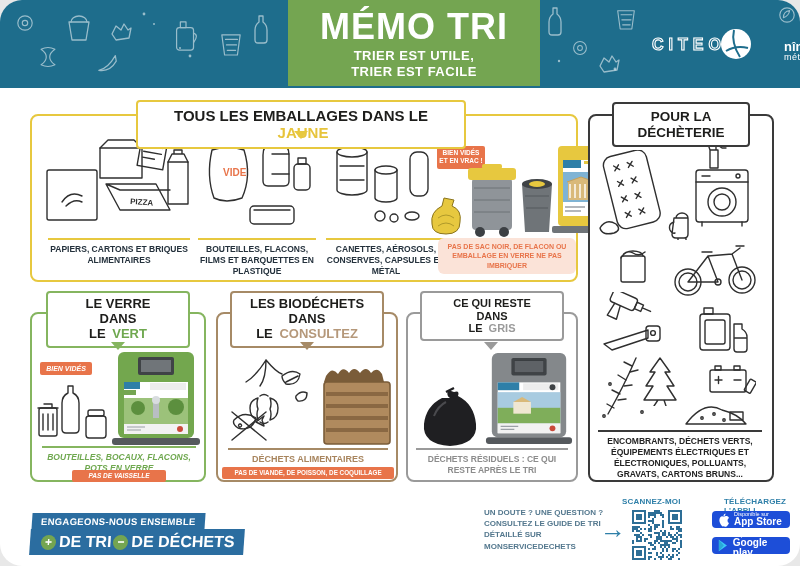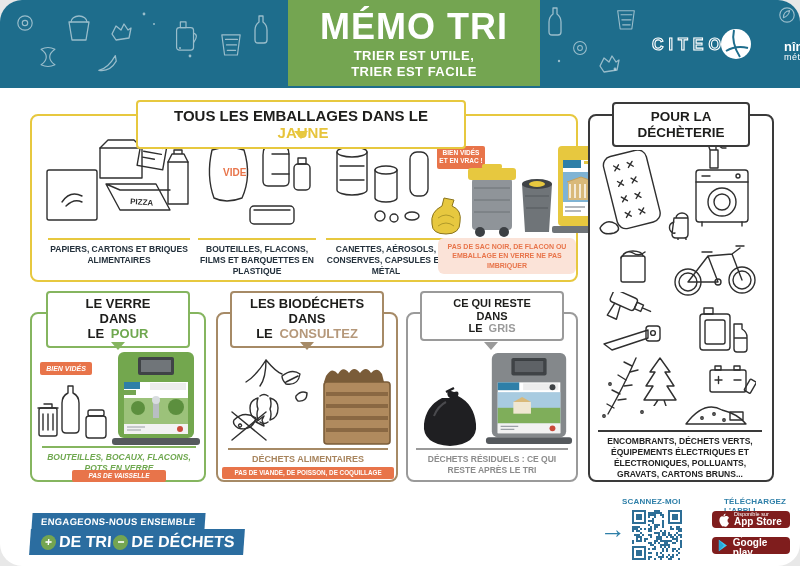--- a/index.html
+++ b/index.html
@@ -29,21 +29,21 @@
   .cap { position:absolute; font-weight:bold; text-align:center; line-height:1.3; padding-top:4px; }
   .badge { position:absolute; background:#E8744A; color:#fff; font-weight:bold; text-align:center; border-radius:2px; line-height:1.3; }
   .warnbox { position:absolute; background:#FBE3D8; color:#E8744A; font-weight:bold; text-align:center; border-radius:6px; line-height:1.35; }
 
   .ln path, .ln rect, .ln circle, .ln ellipse, .ln polygon, .ln polyline { fill:none; stroke:#2F2F2F; stroke-width:1.4; stroke-linecap:round; stroke-linejoin:round; }
 
   
   .fban { position:absolute; background:#2B6DA0; color:#fff; font-weight:bold; transform:skewX(-4deg); }
   .pmcircle { display:inline-flex; width:15px; height:15px; border-radius:50%; background:#74A551; color:#fff; align-items:center; justify-content:center; font-size:12px; font-weight:bold; margin:0 3px 0 2px; }
   .blue-label { position:absolute; color:#2E7FA8; font-weight:bold; font-size:8px; letter-spacing:.2px; }
-  .storebadge { position:absolute; width:78px; height:17px; background:#7f1d1d; border-radius:4px; color:#fff; display:flex; align-items:center; padding:2px 6px; cursor:pointer; }
+  .storebadge { position:absolute; width:78px; height:17px; background:#1d4ed8; border-radius:4px; color:#fff; display:flex; align-items:center; padding:2px 6px; cursor:pointer; }
   .storebadge .st { line-height:1; margin-left:5px; }
   .storebadge .small { font-size:5.5px; }
   .storebadge .big { font-size:10px; font-weight:bold; }
 </style>
 </head>
 <body>
 
 <div class="poster">
 
   <div class="header">
@@ -208,21 +208,21 @@
       <circle cx="170" cy="66" r="3" fill="#C94A3A"></circle>
       <rect x="128" y="82" width="58" height="7" rx="2" fill="#6F7478"></rect>
     </svg>
     <div class="warnbox" style="left:406px;top:122px;width:138px;font-size:7px;padding:4px 3px;">PAS DE SAC NOIR, DE FLACON OU EMBALLAGE EN VERRE NE PAS IMBRIQUER</div>
   </div>
 
   <div class="tbox" style="left:46px;top:291px;width:144px;padding:4px 4px;font-size:13px;border:2px solid #85B55F;">
     <div>LE VERRE</div>
     <div>DANS</div>
     <div><span>LE</span>
-         <span style="color:#6FA84F;margin-left:3px">POUR</span></div>
+         <span style="color:#6FA84F;margin-left:3px">VERT</span></div>
   </div>
   <div class="tri" style="left:111px;top:342px;border-top:8px solid #85B55F;"></div>
 
   <div class="sec" style="left:30px;top:312px;width:176px;height:170px;border:2px solid #85B55F;font-style:italic;">
     <div class="badge" style="left:8px;top:48px;width:52px;font-size:7px;padding:2px 2px;">BIEN VIDÉS</div>
     <svg class="ln" style="position:absolute;left:4px;top:66px" width="74" height="66" viewBox="0 0 74 66">
       <rect x="3" y="28" width="18" height="28" rx="2"></rect>
         <path d="M2 28 h20 M8 24 h8 v4 M7 34 v16 M12 34 v16 M17 34 v16"></path>
       <path d="M32 6 h5 v7 q6 3 6 10 v26 q0 4 -4 4 h-9 q-4 0 -4 -4 v-26 q0 -7 6 -10 z"></path>
       <rect x="50" y="36" width="20" height="22" rx="3"></rect>
@@ -397,20 +397,21 @@
   </div>
 
   <div class="fban" style="left:32px;top:513px;font-size:9.5px;padding:3px 9px;letter-spacing:.3px;">ENGAGEONS-NOUS ENSEMBLE</div>
   <div class="fban" style="left:30px;top:529px;font-size:16px;padding:4px 9px;display:flex;align-items:center;">
     <span class="pmcircle">+</span>
     <span>DE TRI</span>
     <span class="pmcircle">−</span>
     <span>DE DÉCHETS</span>
   </div>
 
+  <div class="abs" style="left:484px;top:507px;width:120px;font-size:8px;font-weight:bold;color:#54788E;line-height:1.4;">UN DOUTE ? UNE QUESTION ? CONSULTEZ LE GUIDE DE TRI DÉTAILLÉ SUR MONSERVICEDECHETS</div>
   <div class="abs" style="left:600px;top:514px;font-size:26px;color:#2E7FA8;">→</div>
 
   <div class="blue-label" style="left:622px;top:497px;">SCANNEZ-MOI</div>
   <svg style="position:absolute;left:630px;top:508px;background:#fff;border-radius:3px;" width="54" height="54" viewBox="-1 -1 27 27">
     <g fill="#2D6E96">
       <rect x="0" y="0" width="7" height="7"></rect>
         <rect x="18" y="0" width="7" height="7"></rect>
         <rect x="0" y="18" width="7" height="7"></rect>
     </g>
     <g fill="#fff">

